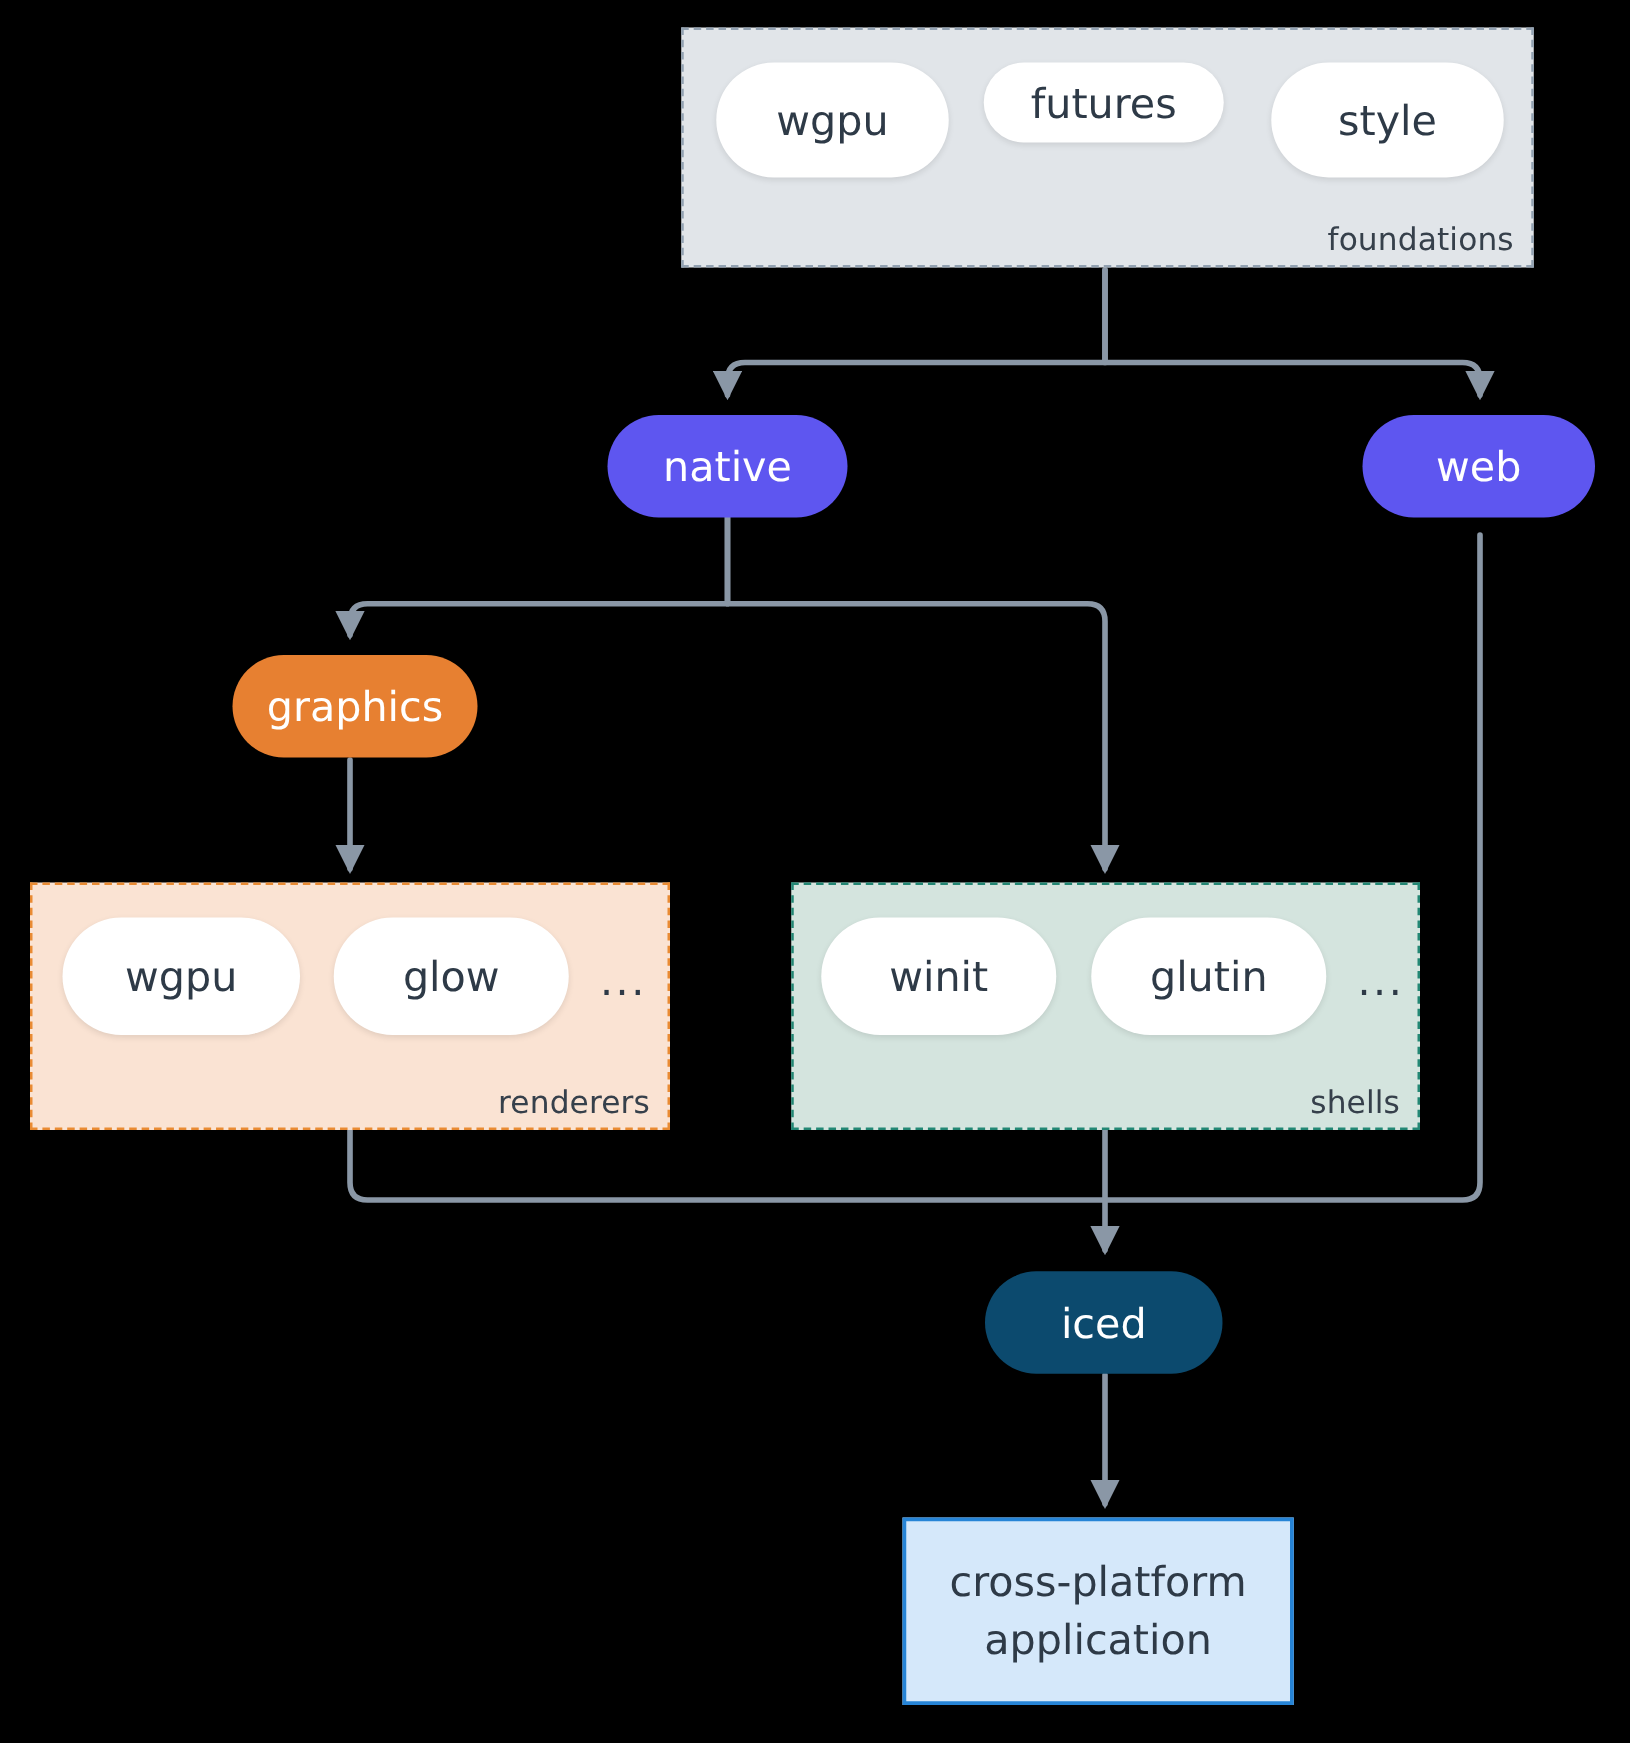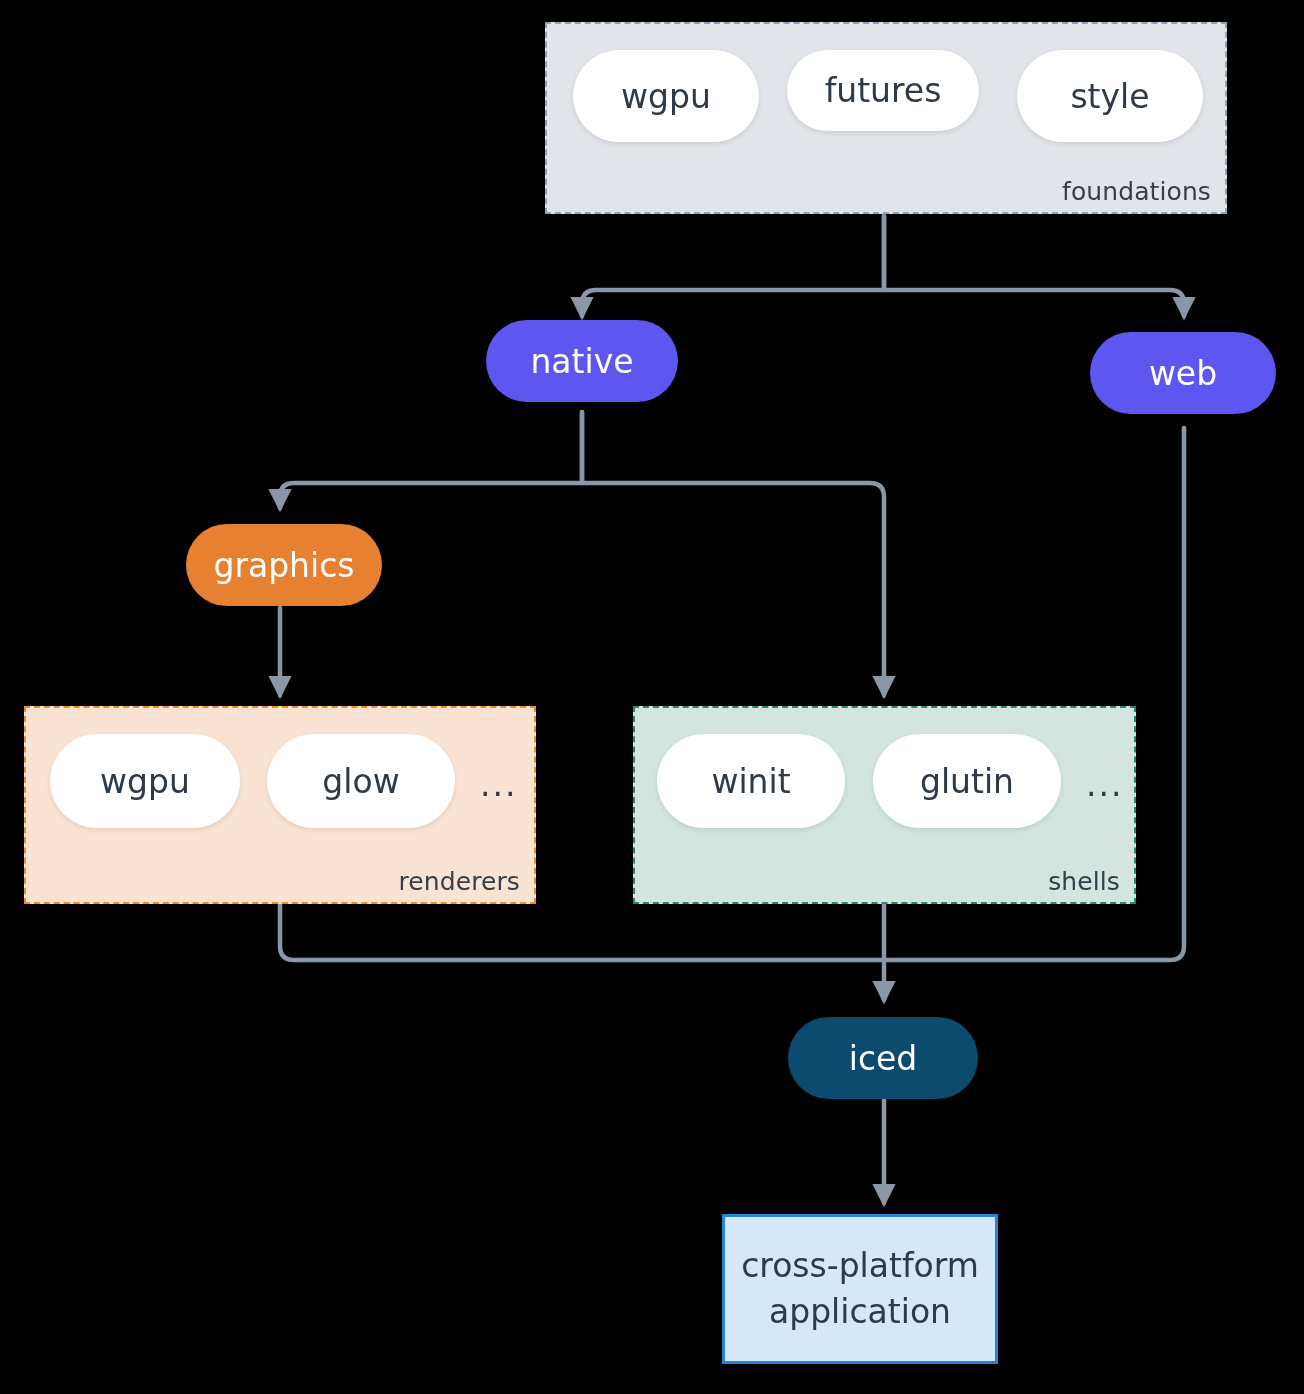--- a/index.html
+++ b/index.html
@@ -142,28 +142,28 @@
       <path d="M 884,1100 L 884,1203" marker-end="url(#arrow)"></path>
     </g>
   </svg>
 
   <div class="cluster cluster-foundations">
     <span class="cluster-label">foundations</span>
   </div>
   <div class="leaf" style="left:573px; top:50px; width:186px; height:92px;">
     <span>wgpu</span>
   </div>
-  <div class="leaf" style="left:787px; top:50px; width:192px; height:81px;text-align:right;">
+  <div class="leaf" style="left:787px; top:50px; width:192px; height:64px;text-align:right;">
     <span>futures</span>
   </div>
   <div class="leaf" style="left:1017px; top:50px; width:186px; height:92px;">
     <span>style</span>
   </div>
 
-  <div class="pill" style="left:486px; top:320px; width:192px; height:82px; background:#5E56F0;">
+  <div class="pill" style="left:486px; top:332px; width:192px; height:82px; background:#5E56F0;">
     <span>native</span>
   </div>
   <div class="pill" style="left:186px; top:524px; width:196px; height:82px; background:#E78031;">
     <span>graphics</span>
   </div>
 
   <div class="pill" style="left:1090px; top:332px; width:186px; height:82px; background:#5E56F0;">
     <span>web</span>
   </div>
 
@@ -190,18 +190,18 @@
     <span>glutin</span>
   </div>
   <div class="ellipsis" style="left:1086px; top:768px;">
     <span>...</span>
   </div>
 
   <div class="pill" style="left:788px; top:1017px; width:190px; height:82px; background:#0c4a6e;">
     <span>iced</span>
   </div>
 
-  <div class="rect-node" style="left:722px; top:1214px; width:276px; height:150px;">
+  <div class="rect-node" style="left:722px; top:1214px; width:313px; height:150px;">
     <span>cross-platform</span>
     <span>application</span>
   </div>
 
 </div>
 
 </body></html>

